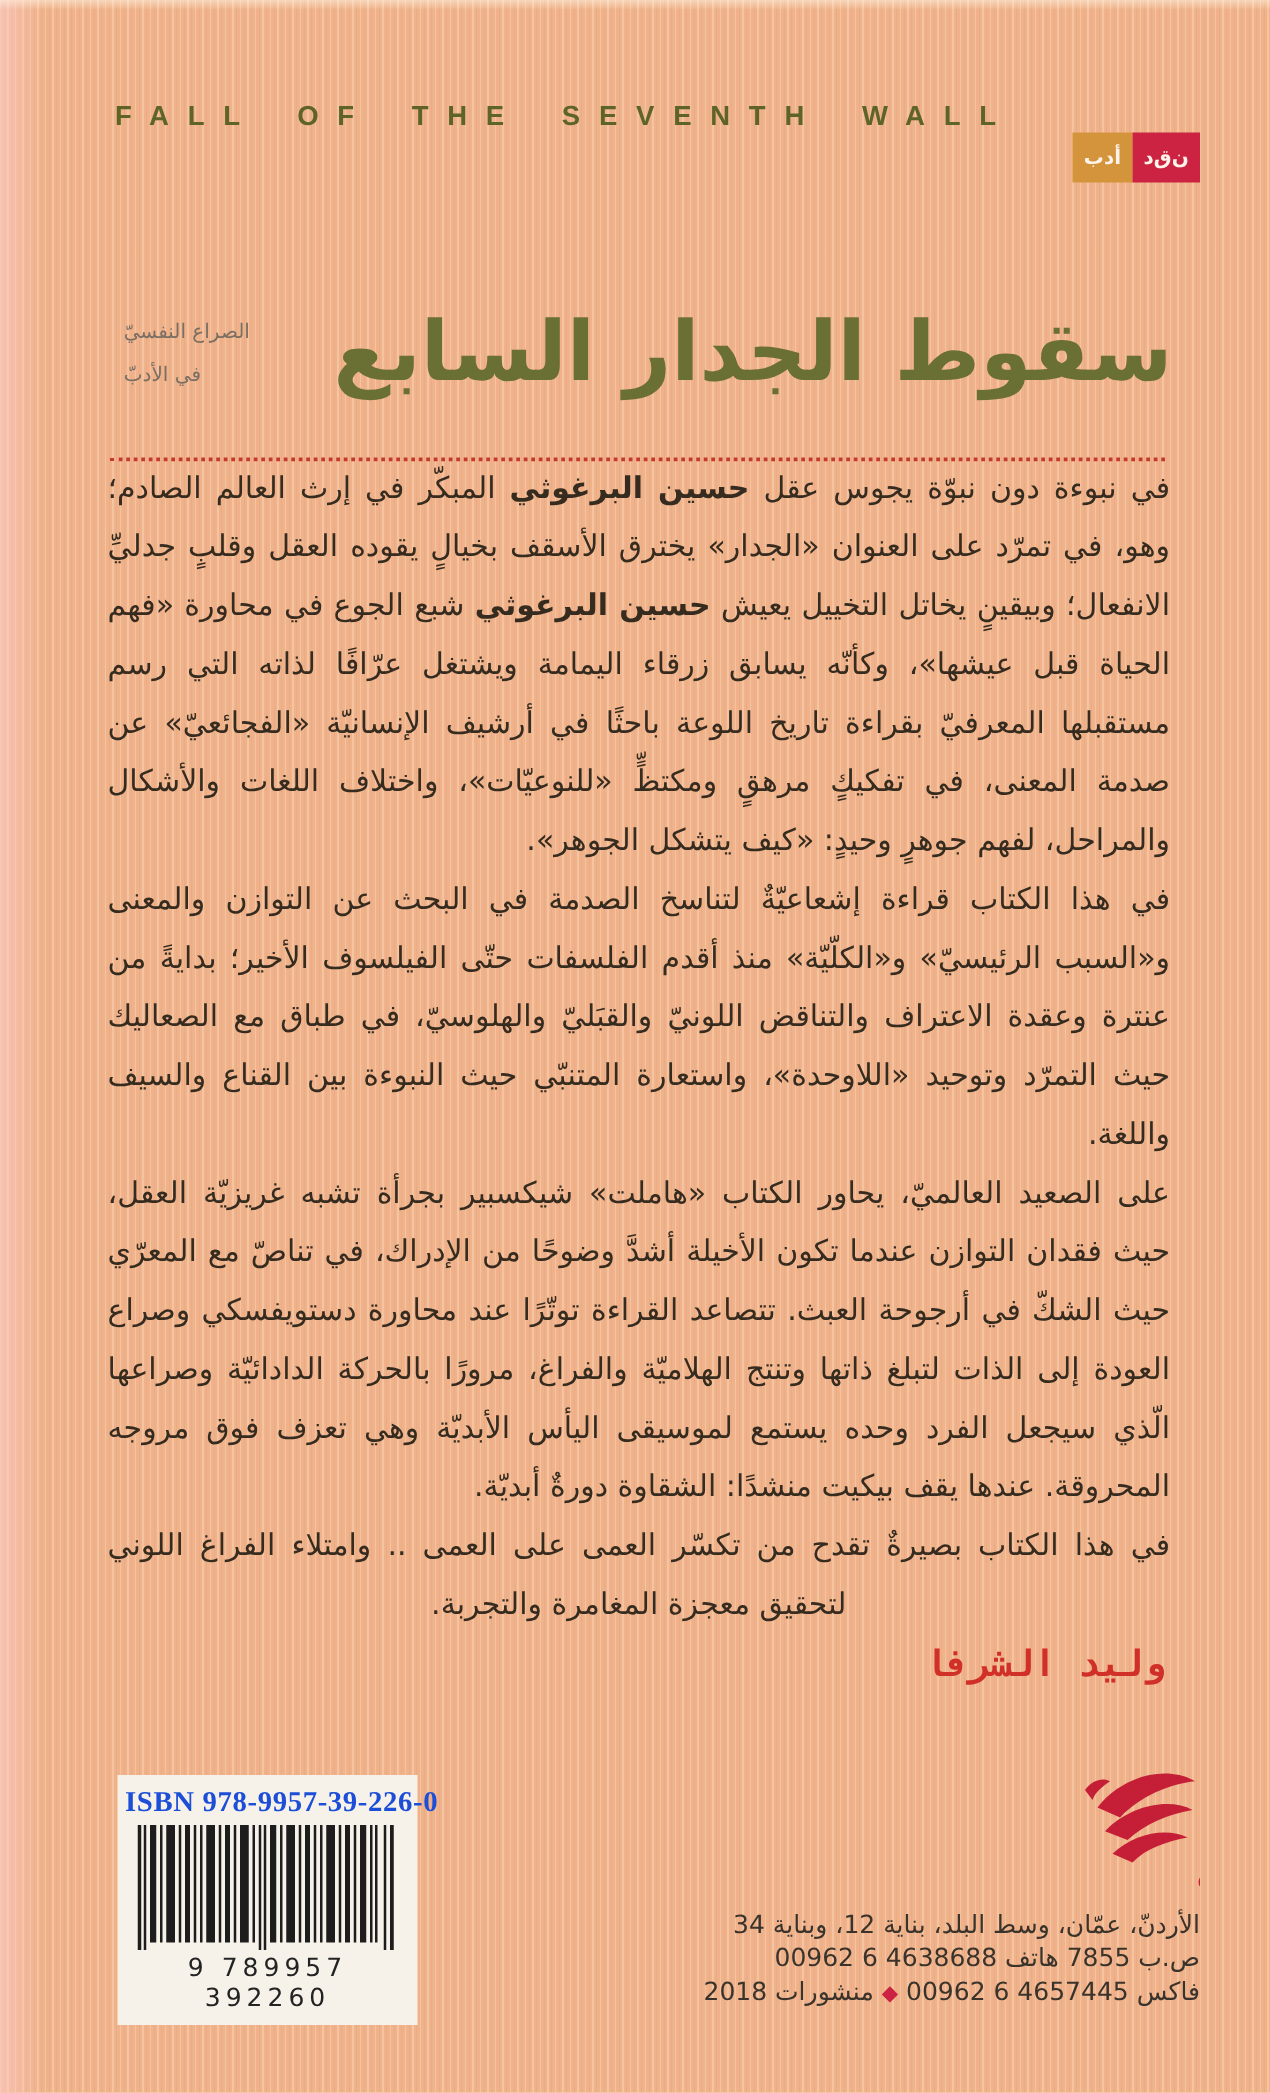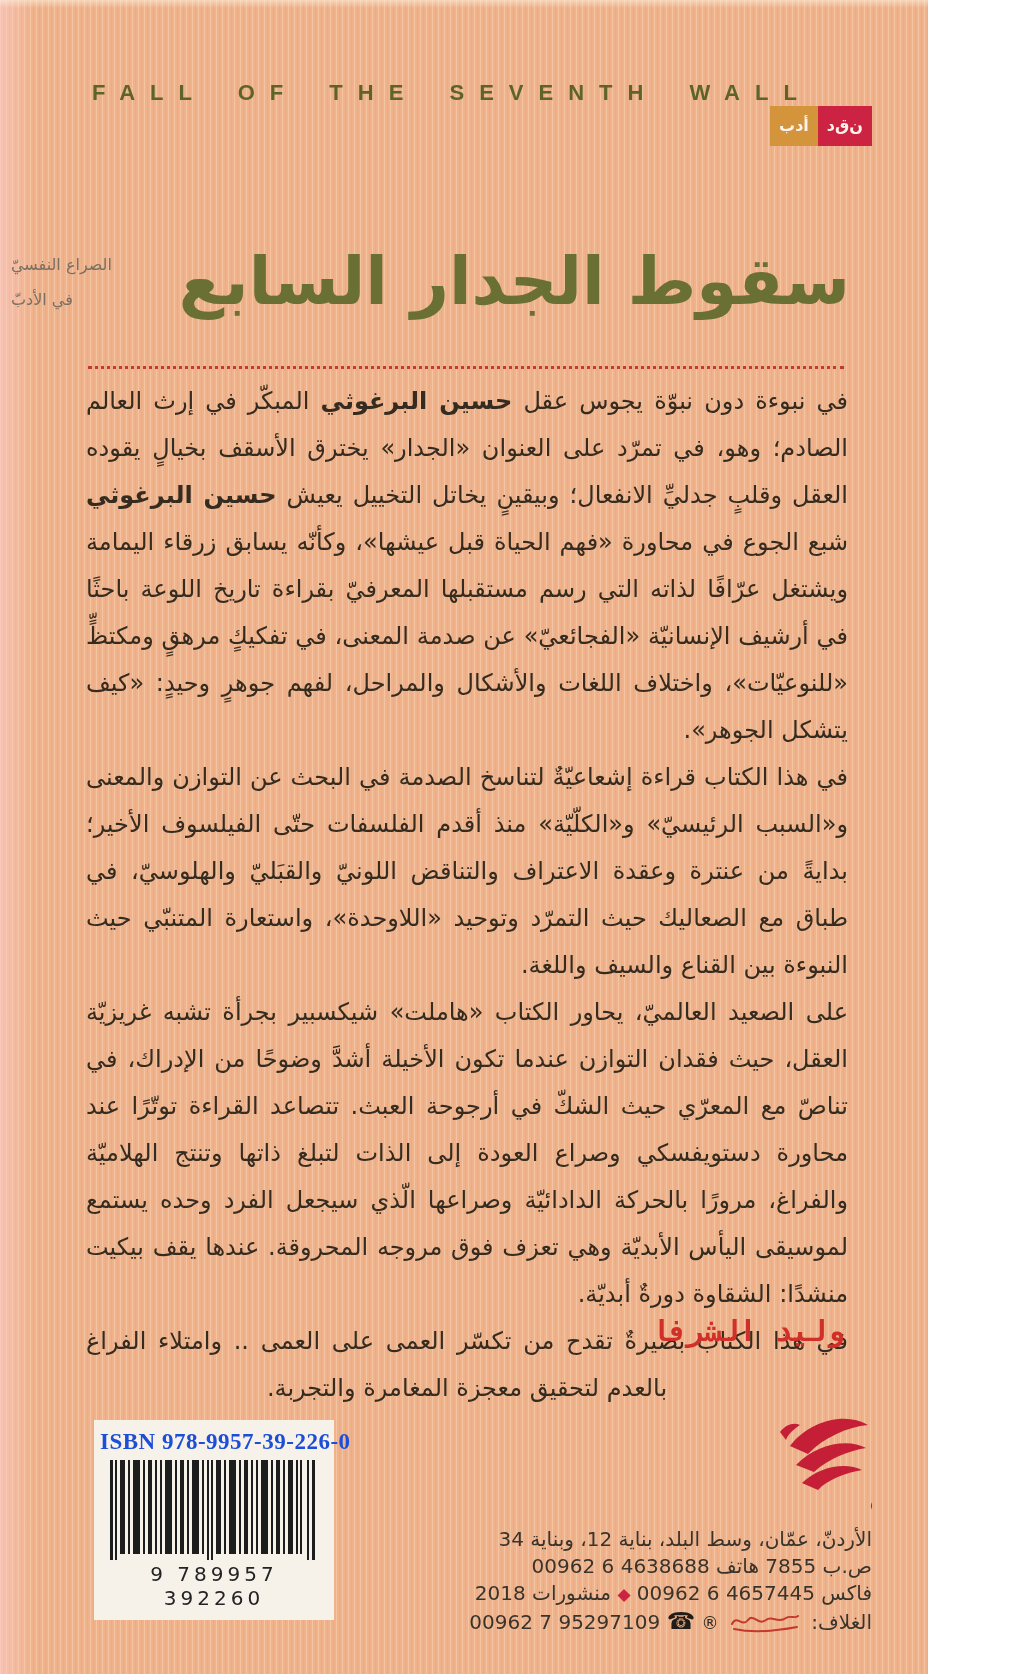--- a/index.html
+++ b/index.html
@@ -1,18 +1,18 @@
 <!DOCTYPE html>
 <html><head>
 <meta charset="utf-8">
 <style>
   html, body { margin: 0; padding: 0; }
   .page {
     position: relative;
-    width: 928px;
+    width: 1016px;
     height: 1674px;
     overflow: hidden;
     background-color: #f0b28a;
     background-image: repeating-linear-gradient(90deg,
       rgba(255,236,214,.30) 0 1px, rgba(0,0,0,0) 1px 3px,
       rgba(208,140,96,.16) 3px 4px, rgba(0,0,0,0) 4px 6px);
     font-family: "DejaVu Sans", sans-serif;
   }
   .page::before {
     content: "";
@@ -57,21 +57,21 @@
   }
   .subtitle { color: #7b6f63; font-size: 16px; line-height: 35px; text-align: left; }
   .subtitle .l2 { margin-right: 72px; }
 
   .sep-line {
     position: absolute; top: 366px; left: 88px; right: 84px;
     border-top: 3px dotted #c23b2e; height: 0;
   }
 
   .blurb {
-    position: absolute; top: 378px; left: 86px; right: 80px;
+    position: absolute; top: 367px; left: 86px; right: 80px;
     direction: rtl; text-align: justify;
     font-size: 24px; line-height: 47px; color: #362b1f;
   }
   .blurb p { margin: 0; }
   .blurb .center-last { text-align-last: center; }
   .blurb b { font-weight: bold; }
 
   .author {
     position: absolute; top: 1314px; right: 84px;
     color: #d03028; font-size: 29px; font-weight: bold;
@@ -130,21 +130,21 @@
       <div class="l2">في الأدبّ</div>
     </div>
   </div>
 
   <div class="sep-line"></div>
 
   <div class="blurb" lang="ar">
     <p><span>في نبوءة دون نبوّة يجوس عقل </span><b>حسين البرغوثي</b><span> المبكّر في إرث العالم الصادم؛ وهو، في تمرّد على العنوان «الجدار» يخترق الأسقف بخيالٍ يقوده العقل وقلبٍ جدليِّ الانفعال؛ وبيقينٍ يخاتل التخييل يعيش </span><b>حسين البرغوثي</b><span> شبع الجوع في محاورة «فهم الحياة قبل عيشها»، وكأنّه يسابق زرقاء اليمامة ويشتغل عرّافًا لذاته التي رسم مستقبلها المعرفيّ بقراءة تاريخ اللوعة باحثًا في أرشيف الإنسانيّة «الفجائعيّ» عن صدمة المعنى، في تفكيكٍ مرهقٍ ومكتظٍّ «للنوعيّات»، واختلاف اللغات والأشكال والمراحل، لفهم جوهرٍ وحيدٍ: «كيف يتشكل الجوهر».</span></p>
     <p>في هذا الكتاب قراءة إشعاعيّةٌ لتناسخ الصدمة في البحث عن التوازن والمعنى و«السبب الرئيسيّ» و«الكلّيّة» منذ أقدم الفلسفات حتّى الفيلسوف الأخير؛ بدايةً من عنترة وعقدة الاعتراف والتناقض اللونيّ والقبَليّ والهلوسيّ، في طباق مع الصعاليك حيث التمرّد وتوحيد «اللاوحدة»، واستعارة المتنبّي حيث النبوءة بين القناع والسيف واللغة.</p>
     <p>على الصعيد العالميّ، يحاور الكتاب «هاملت» شيكسبير بجرأة تشبه غريزيّة العقل، حيث فقدان التوازن عندما تكون الأخيلة أشدَّ وضوحًا من الإدراك، في تناصّ مع المعرّي حيث الشكّ في أرجوحة العبث. تتصاعد القراءة توتّرًا عند محاورة دستويفسكي وصراع العودة إلى الذات لتبلغ ذاتها وتنتج الهلاميّة والفراغ، مرورًا بالحركة الدادائيّة وصراعها الّذي سيجعل الفرد وحده يستمع لموسيقى اليأس الأبديّة وهي تعزف فوق مروجه المحروقة. عندها يقف بيكيت منشدًا: الشقاوة دورةٌ أبديّة.</p>
-    <p class="center-last">في هذا الكتاب بصيرةٌ تقدح من تكسّر العمى على العمى .. وامتلاء الفراغ بالعدم لتحقيق معجزة المغامرة والتجربة.</p>
+    <p class="center-last">في هذا الكتاب بصيرةٌ تقدح من تكسّر العمى على العمى .. وامتلاء الفراغ اللوني لتحقيق معجزة المغامرة والتجربة.</p>
   </div>
 
   <div class="author" lang="ar">وليد الشرفا</div>
 
   <div class="isbn-box">
     <div class="isbn-label">ISBN 978-9957-39-226-0</div>
     <svg class="isbn-bars" width="208" height="100" viewBox="0 0 208 100">
       <g fill="#1d1d1d">
         <rect x="0" y="0" width="3" height="100"></rect>
           <rect x="5" y="0" width="2" height="100"></rect>
@@ -195,28 +195,16 @@
       <text x="206" y="100" text-anchor="end" font-family="DejaVu Sans, sans-serif" font-size="44" font-weight="bold" fill="#c41f36">الأهلية</text>
     </svg>
     <div class="pub-info">
       <div class="line">الأردنّ، عمّان، وسط البلد، بناية 12، وبناية 34</div>
       <div class="line">ص.ب 7855  هاتف ‪00962 6 4638688‬</div>
       <div class="line">
         <span>فاكس ‪00962 6 4657445‬</span>
         <span class="red-diamond">◆</span>
         <span>منشورات 2018</span>
       </div>
-      <div class="line">
-        <span>الغلاف:</span>
-        <svg class="sig-scribble" width="72" height="22" viewBox="0 0 72 22">
-          <g stroke="#c4392b" fill="none" stroke-width="2" stroke-linecap="round">
-            <path d="M3 13 C8 3 13 17 19 9 C25 2 29 15 37 9 C43 4 49 13 57 7 C61 4 66 8 69 5"></path>
-            <path d="M5 18 C24 22 47 20 68 16"></path>
-          </g>
-        </svg>
-        <span class="reg-mark">®</span>
-        <span class="phone-glyph">☎</span>
-        <span>‪00962 7 95297109‬</span>
-      </div>
     </div>
   </div>
 
 </div>
 
 </body></html>

